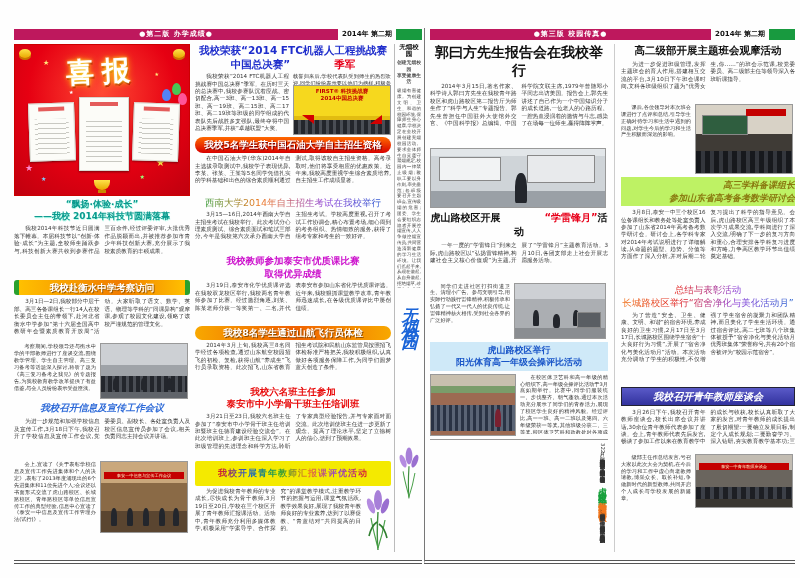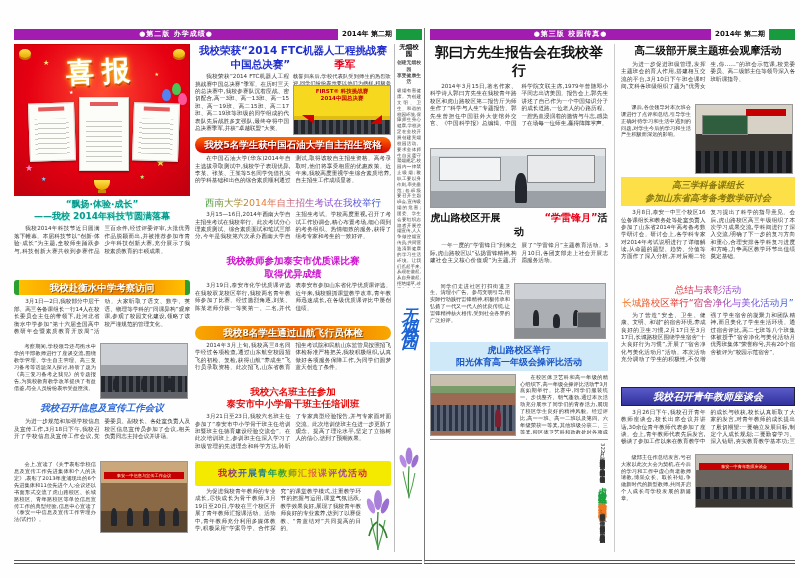--- a/index.html
+++ b/index.html
@@ -2,21 +2,21 @@
 <html><head>
 <meta charset="utf-8">
 <style>
   html,body{margin:0;padding:0;background:#fff;}
   .canvas{position:relative;width:800px;height:578px;background:#fefefe;font-family:"DejaVu Sans",sans-serif;overflow:hidden;}
   .page{position:absolute;top:28px;border-bottom:4px double #555;}
   .pg-left{left:14px;width:408px;height:532px;}
   .pg-right{left:424px;width:370px;height:532px;border-left:1px solid #777;}
   .pg-right .inner{margin-left:5px;}
   .pheader{display:flex;align-items:center;height:12px;font-size:7px;}
-  .hbar{background:#a21caf;color:#fff;flex:1;text-align:center;height:11px;line-height:11px;letter-spacing:1px;font-weight:bold;}
+  .hbar{background:#be185d;color:#fff;flex:1;text-align:center;height:11px;line-height:11px;letter-spacing:1px;font-weight:bold;}
   .issue{padding:0 4px;color:#111;white-space:nowrap;font-weight:bold;}
   .hend{width:26px;height:11px;background:#189a3f;}
   .pbody{display:flex;margin-top:4px;height:508px;overflow:hidden;}
   .c1{width:176px;display:flex;flex-direction:column;gap:3px;}
   .c2{width:196px;margin-left:5px;display:flex;flex-direction:column;gap:2px;}
   .strip{width:24px;margin-left:3px;border-left:1px solid #bbb;padding-left:2px;display:flex;flex-direction:column;overflow:hidden;}
   .ca{width:178px;display:flex;flex-direction:column;gap:3px;}
   .cb{width:174px;margin-left:6px;border-left:1px solid #ccc;padding-left:6px;display:flex;flex-direction:column;gap:3px;}
   .bt{font-size:5.6px;line-height:1.32;color:#333;text-align:justify;text-indent:2em;white-space:pre-line;overflow:hidden;}
   .bt2{column-count:2;column-gap:5px;}
@@ -30,21 +30,21 @@
   .banner-redgrad{background:linear-gradient(180deg,#ff6a00,#d80000);color:#fff;font-size:9.5px;font-weight:bold;height:16px;line-height:16px;text-align:center;border-radius:8px;text-shadow:1px 1px 0 #7a0000;}
   .h-rainbow{font-size:9.5px;font-weight:normal;text-align:center;background:linear-gradient(90deg,#18a03c,#f07820,#8b3fd8,#2060d0);-webkit-background-clip:text;background-clip:text;color:transparent;line-height:1.3;}
   .h-magenta{color:#cc10cc;font-size:9.5px;line-height:1.35;text-align:center;font-weight:bold;}
   .banner-orange2{background:linear-gradient(90deg,#f8a800,#f06000 50%,#f8a800);color:#fff;font-size:9.5px;font-weight:bold;height:14px;line-height:14px;text-align:center;border-radius:7px;text-shadow:1px 1px 0 #8a4a00;}
   .h-red{color:#e80c0c;font-size:9.5px;line-height:1.35;text-align:center;font-weight:bold;}
   .banner-yellow{background:#f4ea00;height:27px;display:flex;align-items:center;justify-content:center;border-radius:2px;}
   .bubble{font-weight:bold;font-size:9px;letter-spacing:1px;background:linear-gradient(90deg,#e02020,#2060d0,#18a03c,#f07820,#8b3fd8,#e02020);-webkit-background-clip:text;background-clip:text;color:transparent;}
   .h-serif{font-family:Liberation Sans, sans-serif;font-weight:bold;color:#111;font-size:14px;text-align:center;}
   .h-black{font-size:10px;font-weight:bold;color:#111;text-align:center;}
   .bluebox{background:#cfe9f8;color:#1a56c8;font-weight:bold;text-align:center;font-size:9px;line-height:1.4;padding:2px 0;}
-  .yellowbox{background:#fde047;padding:2px 12px;text-align:center;}
+  .yellowbox{background:#bef264;padding:2px 0;text-align:right;}
   .olive{color:#8a7a10;font-family:"DejaVu Serif",serif;font-style:italic;font-weight:bold;font-size:9px;line-height:1.4;}
   .bluebar{background:linear-gradient(180deg,#5a5ac8,#32329e);color:#fff;text-align:center;font-size:10px;font-weight:bold;font-family:"DejaVu Serif",serif;font-style:italic;height:17px;line-height:17px;border:1px solid #223;}
   .row{display:flex;gap:4px;align-items:flex-start;}
   .ph{position:relative;overflow:hidden;border:1px solid #999;flex-shrink:0;}
   .ph-group{background:linear-gradient(180deg,#cdd0d4 0 38%,#9fa3a8 38% 72%,#60646a 72%);}
   .ph-meeting{background:linear-gradient(180deg,#caa87c 0 30%,#8a6a46 30% 70%,#5a4530 70%);}
   .ph-ftc{background:linear-gradient(180deg,#f6d81e 0 62%,#e2bc10 62%);}
   .ph-speaker{background:linear-gradient(180deg,#e2e6e9 0 12%,#cfd4d8 12% 72%,#9aa0a6 72%);}
   .ph-sweep{background:linear-gradient(180deg,#cdd0d4 0 28%,#abaeb2 28% 82%,#8a8d91 82%);}
   .ph-field{background:linear-gradient(180deg,#c8bfae 0 18%,#7a9c6a 18% 30%,#9c6a52 30%);}

